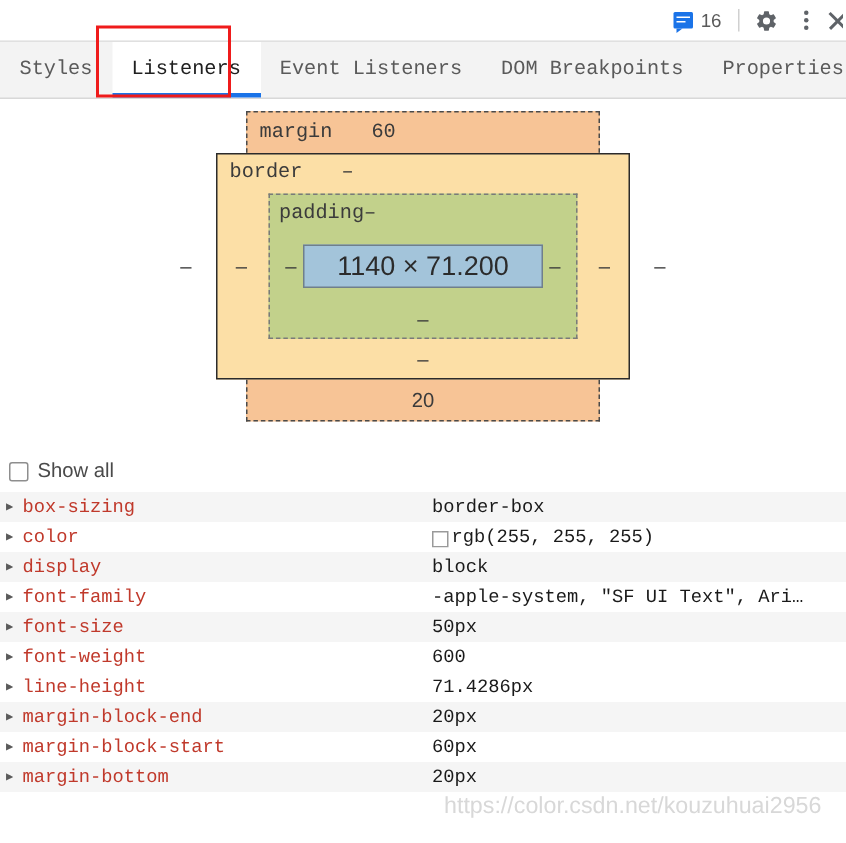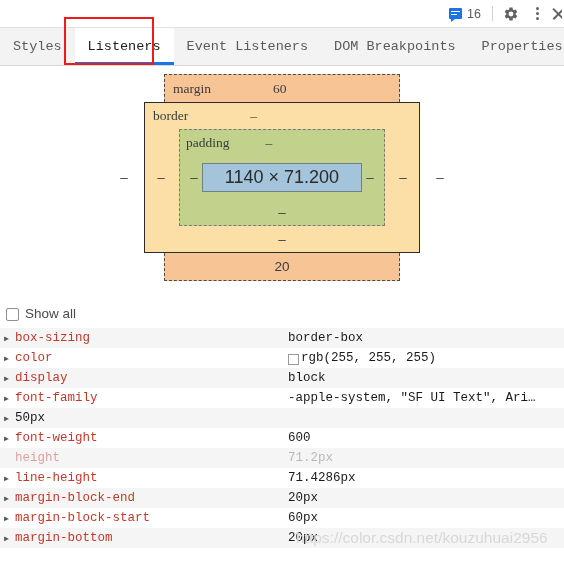--- a/index.html
+++ b/index.html
@@ -209,22 +209,21 @@
     margin: 11px auto;
     width: 118px;
     font-family: "Liberation Sans", sans-serif;
   }
   .bm-label-row {
     display: flex;
     align-items: center;
     font-size: 13.5px;
     color: #3b3b3b;
     height: 19px;
-    font-family: Liberation Serif, serif;
-    gap: 36px;
+    font-family: Liberation Mono, monospace;
   }
   .bm-label { margin-right: 26px; }
   .bm-label-tight { margin-right: 0px; }
   .bm-top-val {
     font-size: 13.5px;
     color: #3b3b3b;
   }
   .bm-bottom {
     text-align: center;
     font-size: 13.5px;
@@ -477,38 +476,32 @@
     </div>
     <div class="prow even">
       <span class="tri">▶</span>
       <span class="pname">font-family</span>
       <span class="pval">
         <span>-apple-system, "SF UI Text", Ari…</span>
       </span>
     </div>
     <div class="prow odd">
       <span class="tri">▶</span>
+      <span class="pname">font-size</span>
       <span class="pval">
         <span>50px</span>
       </span>
     </div>
     <div class="prow even">
       <span class="tri">▶</span>
       <span class="pname">font-weight</span>
       <span class="pval">
         <span>600</span>
       </span>
     </div>
-    <div class="prow odd muted">
-      <span class="tri"></span>
-      <span class="pname">height</span>
-      <span class="pval">
-        <span>71.2px</span>
-      </span>
-    </div>
     <div class="prow even">
       <span class="tri">▶</span>
       <span class="pname">line-height</span>
       <span class="pval">
         <span>71.4286px</span>
       </span>
     </div>
     <div class="prow odd">
       <span class="tri">▶</span>
       <span class="pname">margin-block-end</span>

